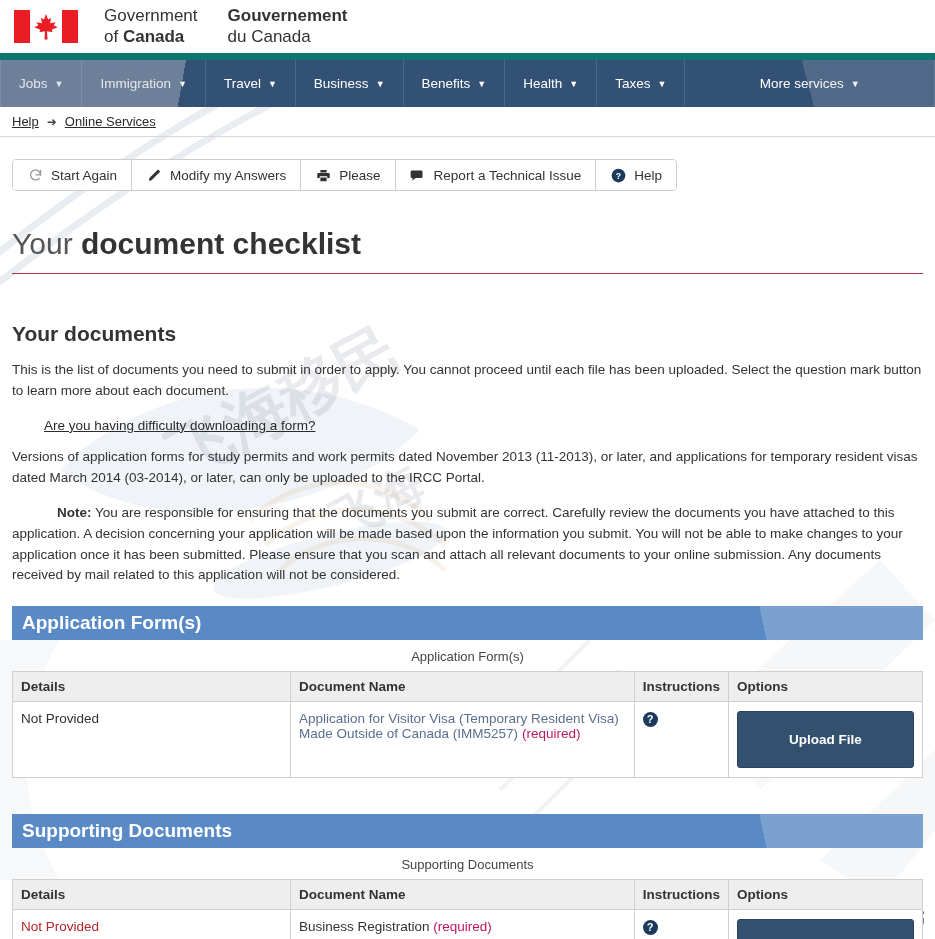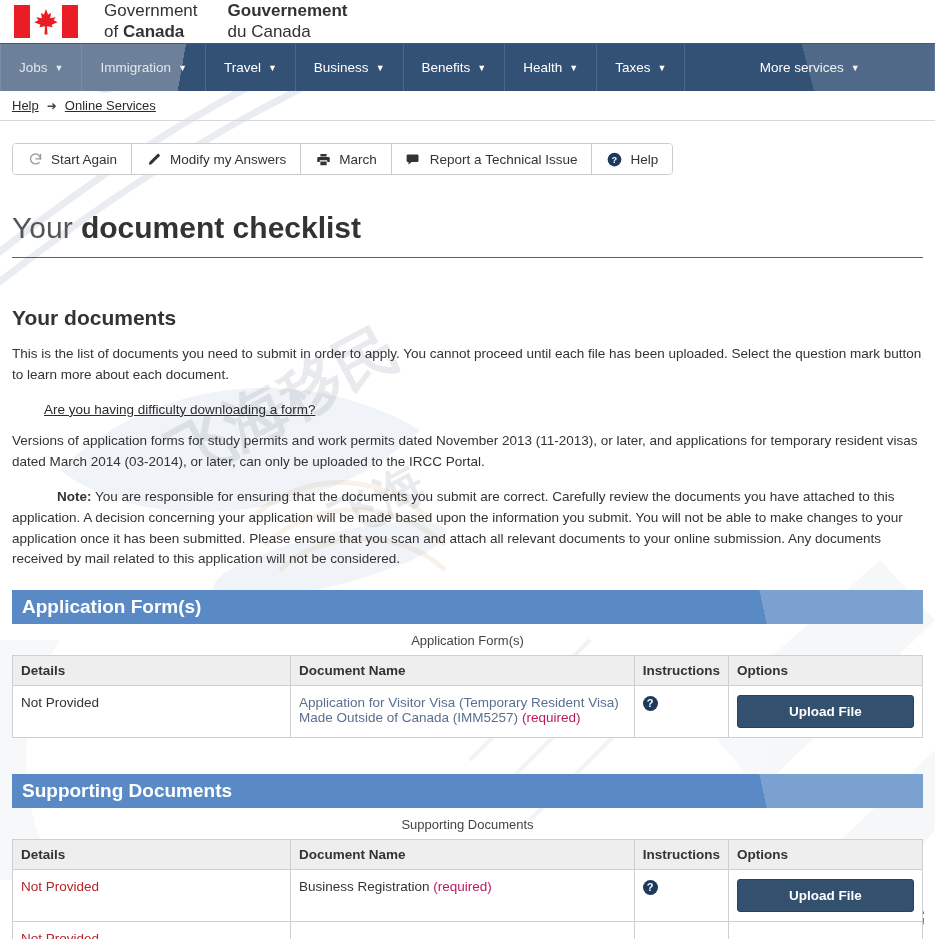--- a/index.html
+++ b/index.html
@@ -40,23 +40,23 @@
     font-weight: bold;
     color: rgba(120,130,150,0.17);
     transform: rotate(-28deg);
     white-space: nowrap;
     font-family: "DejaVu Sans", sans-serif;
   }
 
   
   .gc-header {
     position: relative;
-    height: 44px;
+    height: 60px;
     background: #fff;
-    border-bottom: 1px solid #0f766e;
+    border-bottom: 7px solid #0f766e;
     display: flex;
     align-items: center;
     padding-left: 14px;
     z-index: 10;
   }
   .flag {
     width: 64px; height: 33px;
     position: relative;
     background: #fff;
     flex: 0 0 auto;
@@ -272,21 +272,21 @@
   .col-det   { width: 278px; }
   td.opts { padding: 6px 8px; }
   .upload-btn {
     display: block;
     width: 100%;
     background: #33506f;
     color: #fff;
     text-align: center;
     font-size: 13.5px;
     font-weight: bold;
-    padding: 8px 0;
+    padding: 20px 0;
     border: 1px solid #2a4260;
     border-radius: 3px;
     cursor: pointer;
   }
 </style>
 </head>
 <body>
 
 <div id="page">
 
@@ -375,21 +375,21 @@
         <span>Modify my Answers</span>
       </div>
       <div class="tb-btn">
         <span class="tb-ico">
           <svg width="15" height="15" viewBox="0 0 24 24" fill="#333">
             <path d="M7 3h10v4H7z"></path>
               <path d="M4 8h16a2 2 0 0 1 2 2v6h-4v-3H6v3H2v-6a2 2 0 0 1 2-2z"></path>
               <path d="M7 15h10v6H7z"></path>
           </svg>
         </span>
-        <span>March</span>
+        <span>Please</span>
       </div>
       <div class="tb-btn">
         <span class="tb-ico">
           <svg width="15" height="15" viewBox="0 0 24 24" fill="#333">
             <path d="M3 4h15a2 2 0 0 1 2 2v8a2 2 0 0 1-2 2H9l-5 4v-4H3a2 2 0 0 1-2-2V6a2 2 0 0 1 2-2z"></path>
           </svg>
         </span>
         <span>Report a Technical Issue</span>
       </div>
       <div class="tb-btn">

